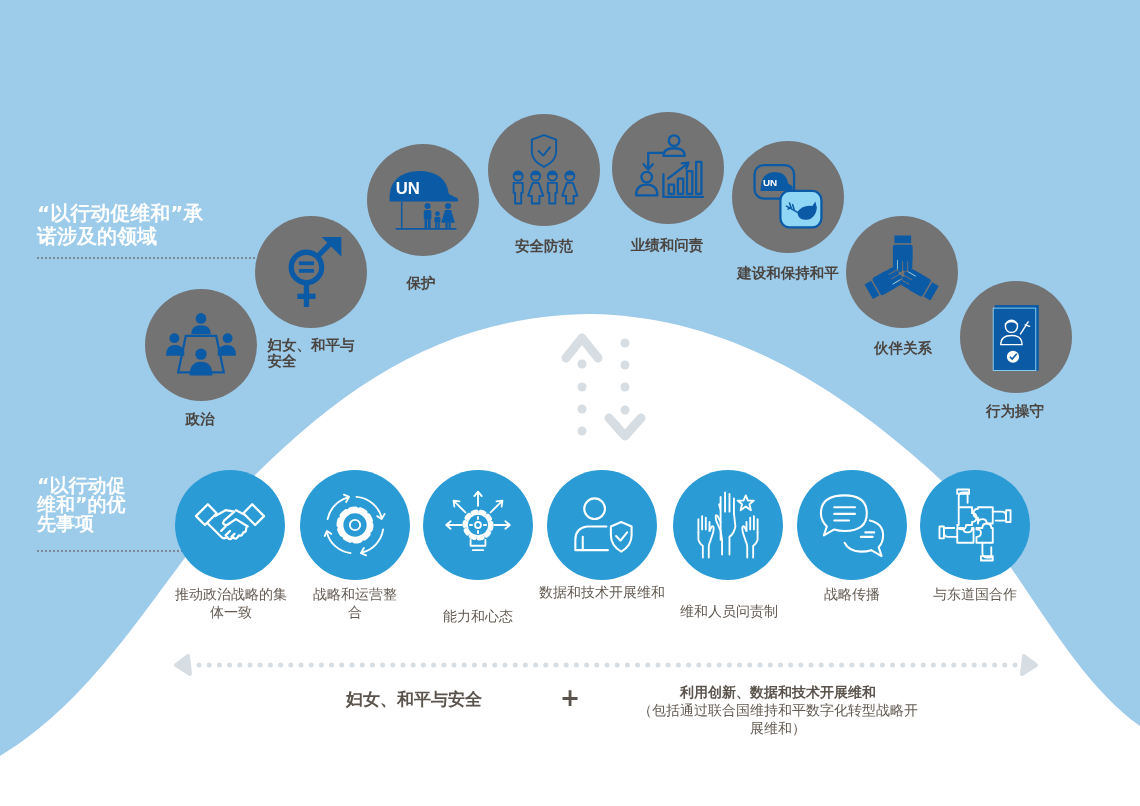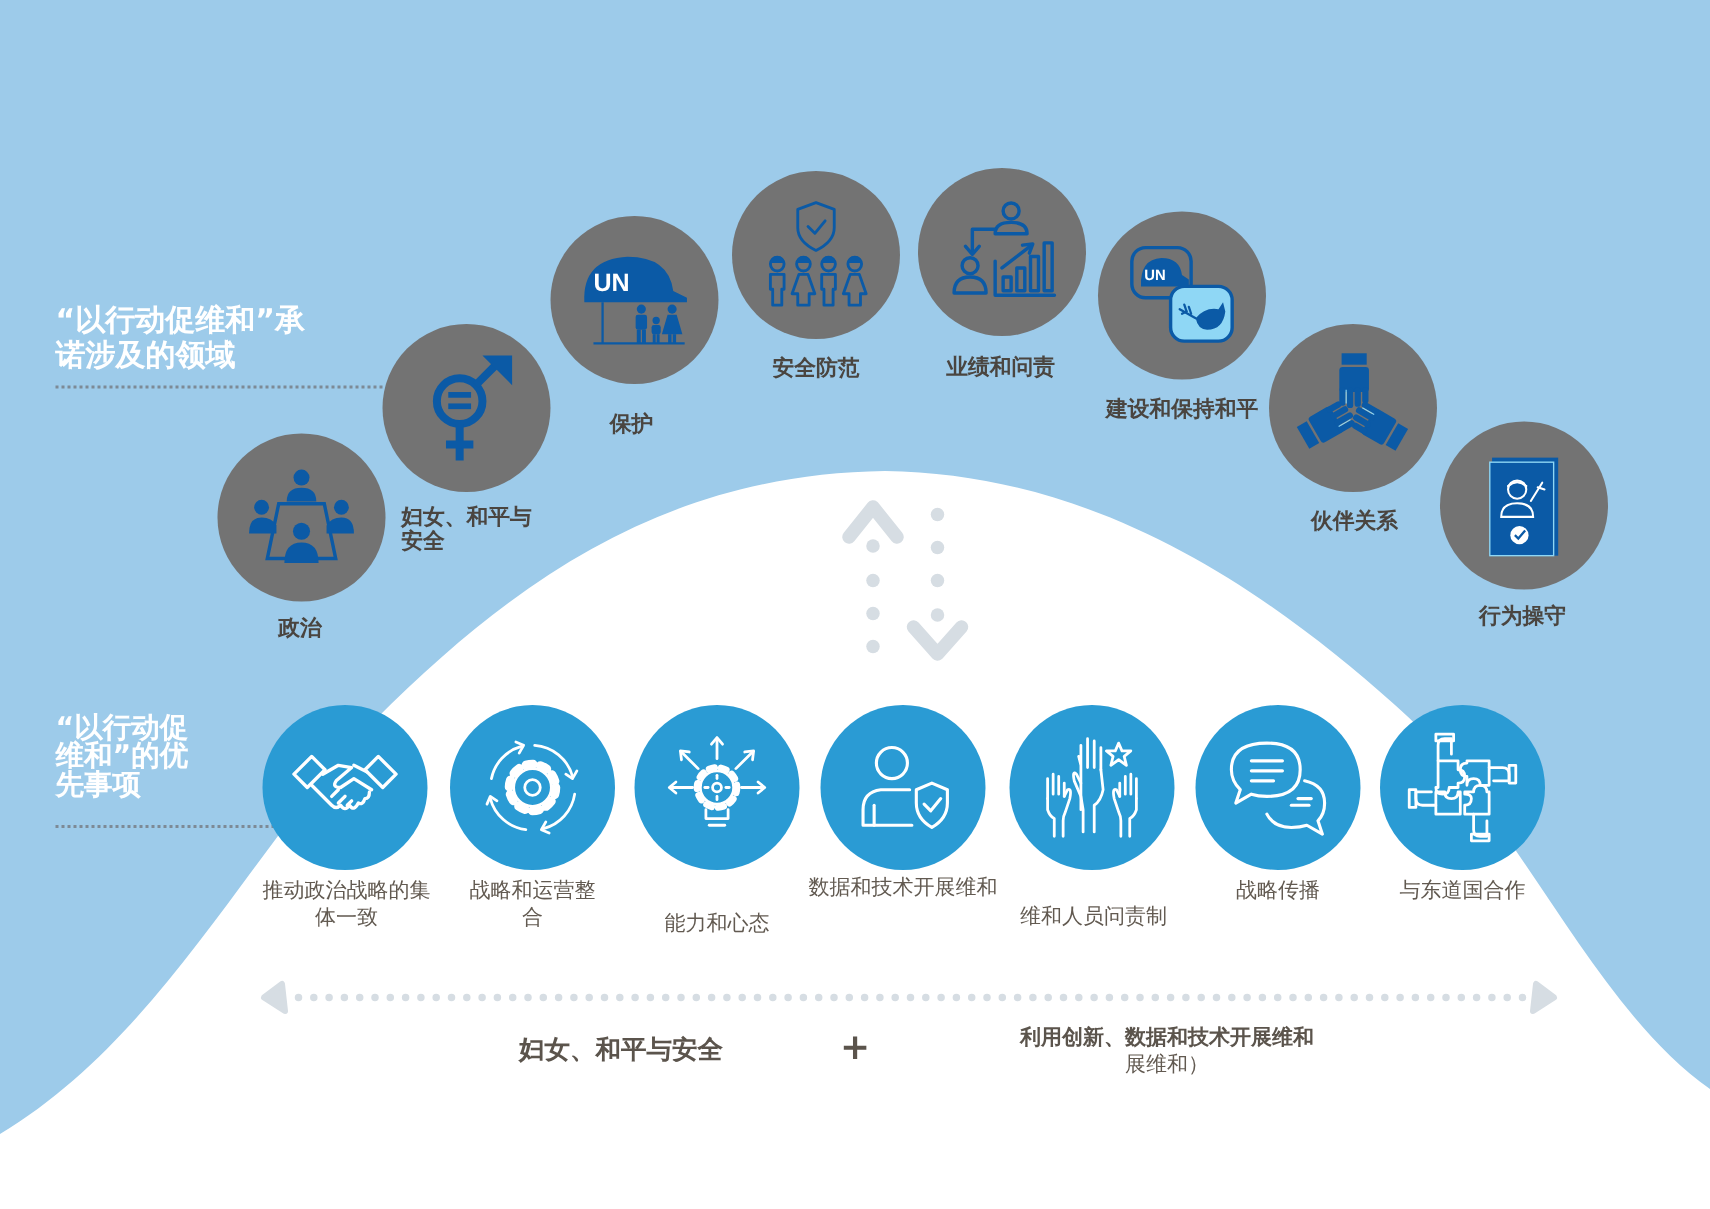--- a/index.html
+++ b/index.html
@@ -376,14 +376,15 @@
 <svg class="h-arrow" viewBox="168 652 876 26">
   <path d="M176,665 L188,656 L190,674 Z" fill="#d6dde3" stroke="#d6dde3" stroke-width="4" stroke-linejoin="round"></path>
   <path d="M1036,665 L1024,656 L1022,674 Z" fill="#d6dde3" stroke="#d6dde3" stroke-width="4" stroke-linejoin="round"></path>
   <line x1="199" y1="665" x2="1016" y2="665" stroke="#d6dde3" stroke-width="5" stroke-linecap="round" stroke-dasharray="0 10.2"></line>
 </svg>
 
 <div class="cc-left">妇女、和平与安全</div>
 <div class="cc-plus">+</div>
 <div class="cc-right">
   <div class="t">利用创新、数据和技术开展维和</div>
+  <div>（包括通过联合国维持和平数字化转型战略开</div>
   <div>展维和）</div>
 </div>
 
 </body></html>

